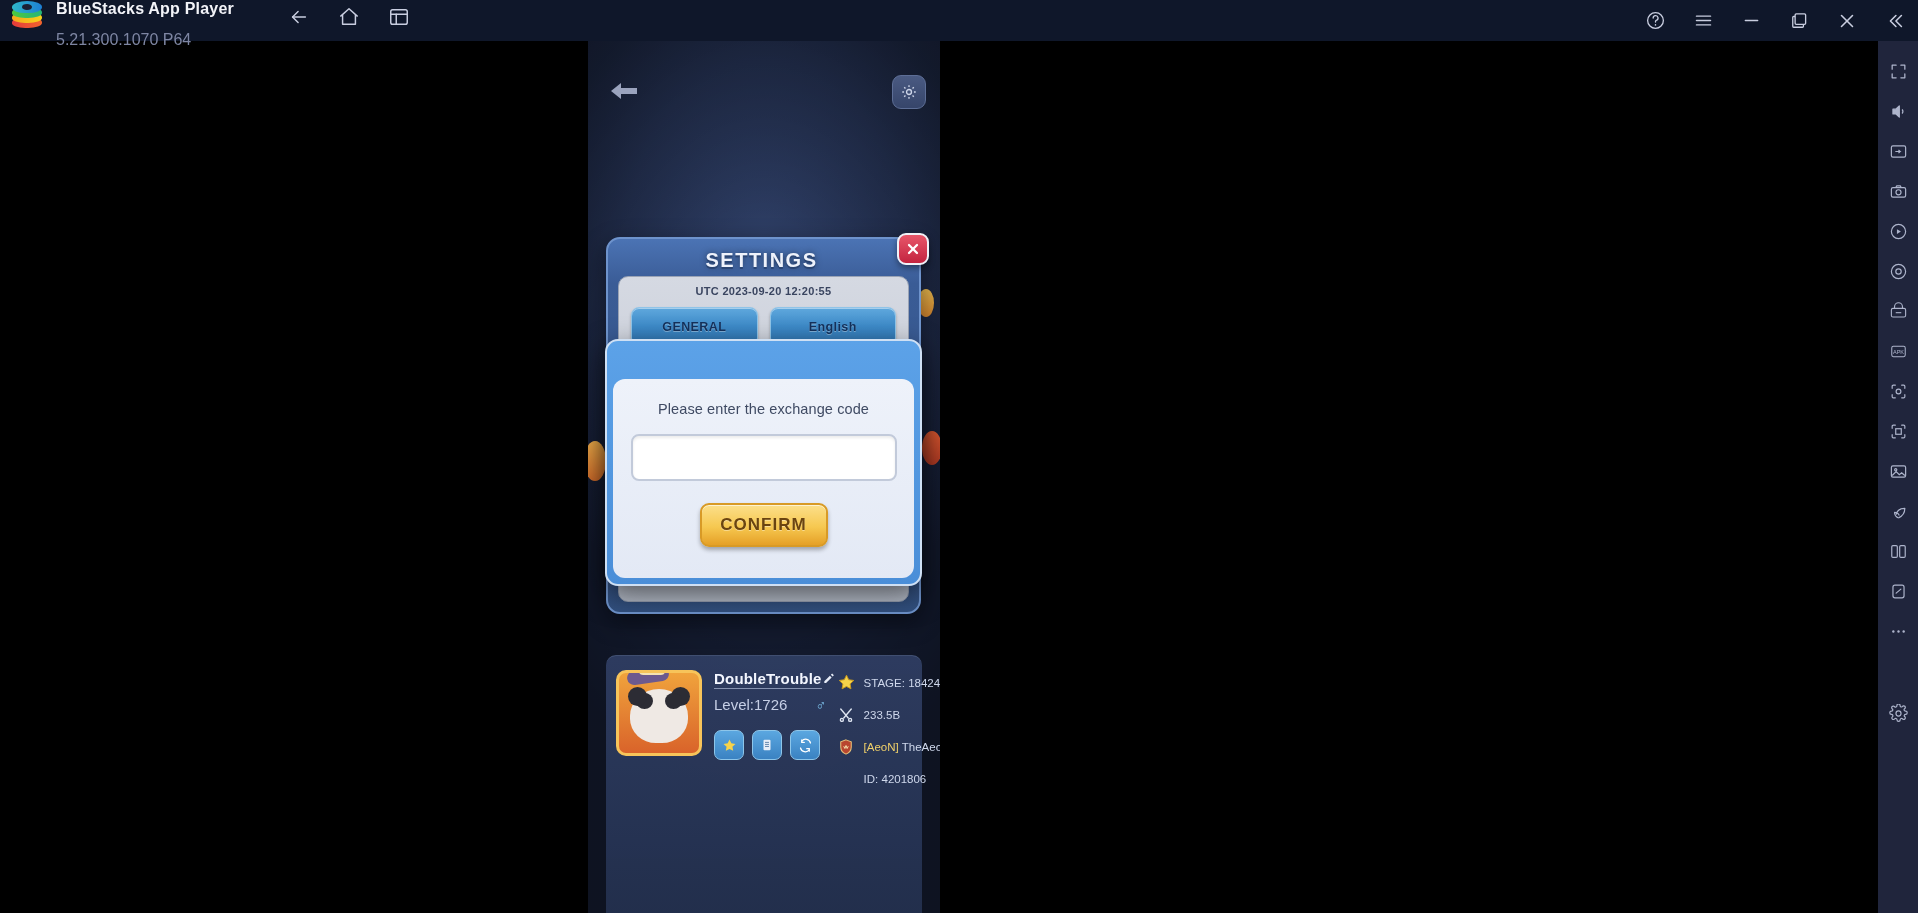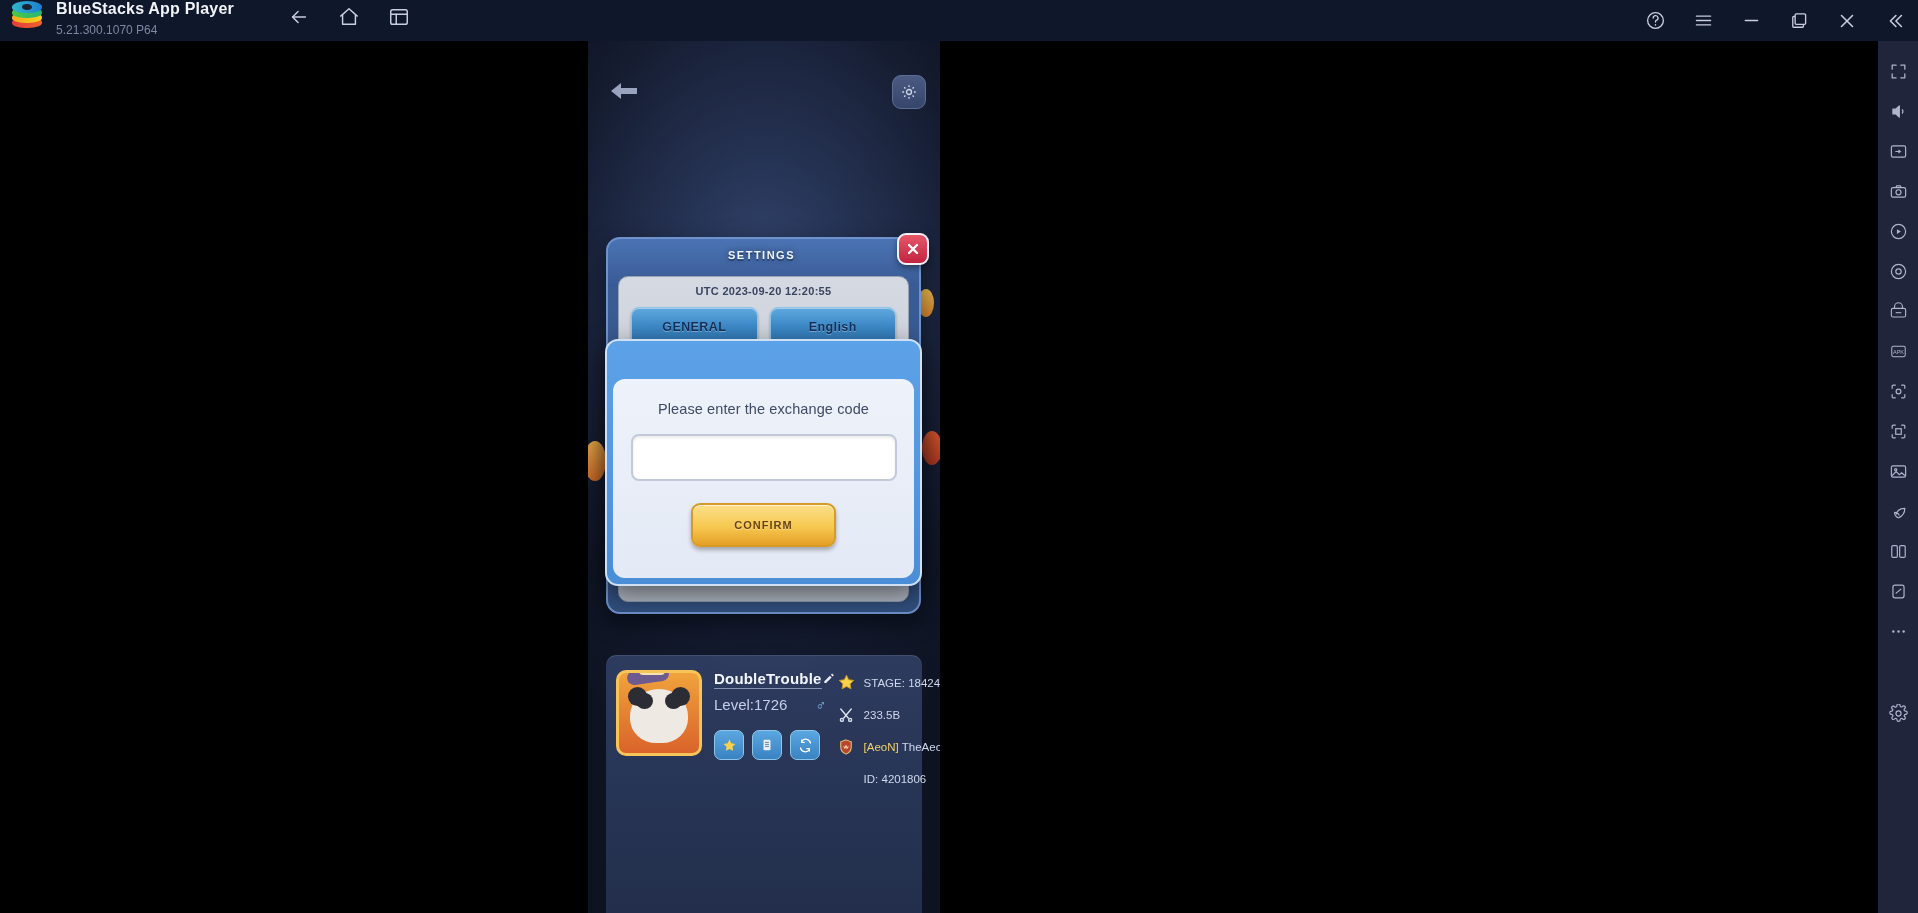--- a/index.html
+++ b/index.html
@@ -26,21 +26,21 @@
   .bs-l1 { width:30px; height:11px; top:17px; background:linear-gradient(90deg,#e43b3b,#f0642d); }
   .bs-l2 { width:30px; height:11px; top:12px; background:linear-gradient(90deg,#f6a81c,#f6d21c); }
   .bs-l3 { width:30px; height:11px; top:7px;  background:linear-gradient(90deg,#4fc93d,#25b57a); }
   .bs-l4 { width:30px; height:12px; top:1px;  background:linear-gradient(90deg,#2fb7c9,#1d7fd4); }
   .bs-l4::after {
     content:""; position:absolute; left:10px; top:3px; width:10px; height:6px;
     border-radius:50%; background:#1b2033;
   }
   .bs-titles { margin-left:14px; display:flex; flex-direction:column; justify-content:center; }
   .bs-title { color:#f2f3f8; font-size:16px; font-weight:bold; letter-spacing:.2px; line-height:18px; }
-  .bs-sub   { color:#7e86a3; font-size:12px; line-height:14px; margin-top:5px; }
+  .bs-sub   { color:#7e86a3; font-size:16px; line-height:14px; margin-top:15px; }
 
   .nav-group { display:flex; align-items:center; margin-left:48px; gap:16px; }
   .ticon {
     width:34px; height:34px; display:flex; align-items:center; justify-content:center;
     color:#c9cee0;
   }
   .ticon svg { display:block; }
 
   .topright { position:absolute; right:8px; top:0; height:41px; display:flex; align-items:center; gap:18px; }
   .topright .ticon { width:30px; height:30px; }
@@ -88,21 +88,21 @@
 
   
   .settings {
     position:absolute; left:18px; top:196px; width:315px; height:377px;
     background:linear-gradient(180deg,#4b73b4 0%, #3a5c96 12%, #32507f 100%);
     border:2px solid #6e93cc; border-radius:14px;
     box-shadow:0 8px 24px rgba(0,0,0,.45);
   }
   .settings-title {
     position:absolute; left:0; right:4px; top:10px; text-align:center;
-    color:#eef2fb; font-size:11px; font-weight:bold; letter-spacing:1.5px;
+    color:#eef2fb; font-size:20px; font-weight:bold; letter-spacing:1.5px;
     text-shadow:0 2px 0 #2a4573, 0 0 6px rgba(0,0,0,.5);
   }
   .settings-close {
     position:absolute; right:-10px; top:-6px; width:32px; height:32px; border-radius:9px;
     background:linear-gradient(180deg,#e8566a,#c32440);
     border:2px solid #f0f2f8; display:flex; align-items:center; justify-content:center;
     box-shadow:0 3px 6px rgba(0,0,0,.4);
   }
   .settings-close svg { display:block; }
 
@@ -174,28 +174,28 @@
     margin-top:22px; color:#3f4a63; font-size:14.5px; letter-spacing:.1px;
   }
   .exch-input {
     margin-top:17px; width:266px; height:47px;
     background:#ffffff; border:2px solid #c2cada; border-radius:8px;
     box-shadow:inset 0 2px 3px rgba(0,0,0,.08);
     color:#2b3347; font-size:15px; padding:0 10px; outline:none;
     font-family:"Liberation Sans", sans-serif;
   }
   .exch-confirm {
-    margin-top:22px; width:145px; height:44px; border-radius:9px;
+    margin-top:22px; width:128px; height:44px; border-radius:9px;
     background:linear-gradient(180deg,#fbd979 0%, #f6c council 0%, #f4c24f 55%, #e8a32c 100%);
     background:linear-gradient(180deg,#fbdd86 0%, #f7c busy 1%, #f5c44f 55%, #e7a42c 100%);
     background:linear-gradient(180deg,#fcdf8a 0%, #f6c850 55%, #e5a027 100%);
     border:2px solid #d89a26;
     box-shadow:inset 0 1px 0 rgba(255,255,255,.6), 0 3px 4px rgba(0,0,0,.3);
     display:flex; align-items:center; justify-content:center;
-    color:#6a4410; font-size:11px; font-weight:bold; letter-spacing:1px;
+    color:#6a4410; font-size:17px; font-weight:bold; letter-spacing:1px;
     text-shadow:0 1px 0 rgba(255,255,255,.4);
   }
 
   
   .pcard {
     position:absolute; left:18px; top:614px; width:316px; height:258px;
     background:linear-gradient(180deg, rgba(48,63,100,.92), rgba(36,48,79,.95));
     border-top:1px solid rgba(120,140,180,.35);
     border-radius:10px 10px 0 0;
     display:flex; padding:14px 10px 0 10px;

